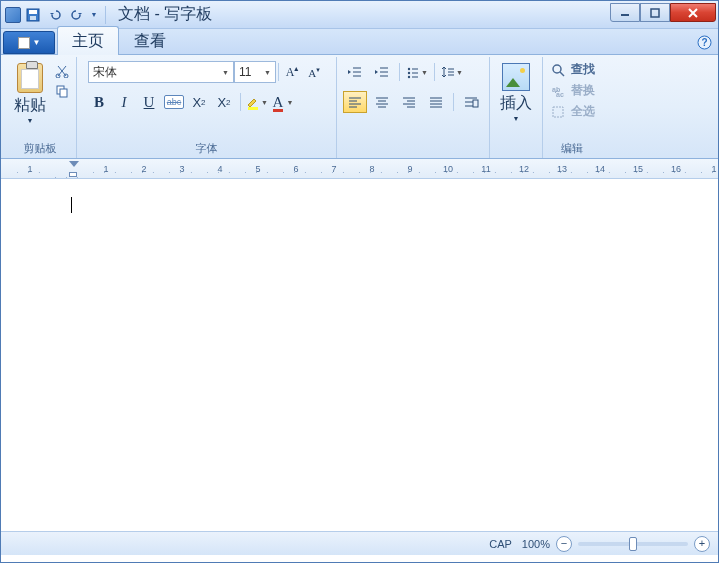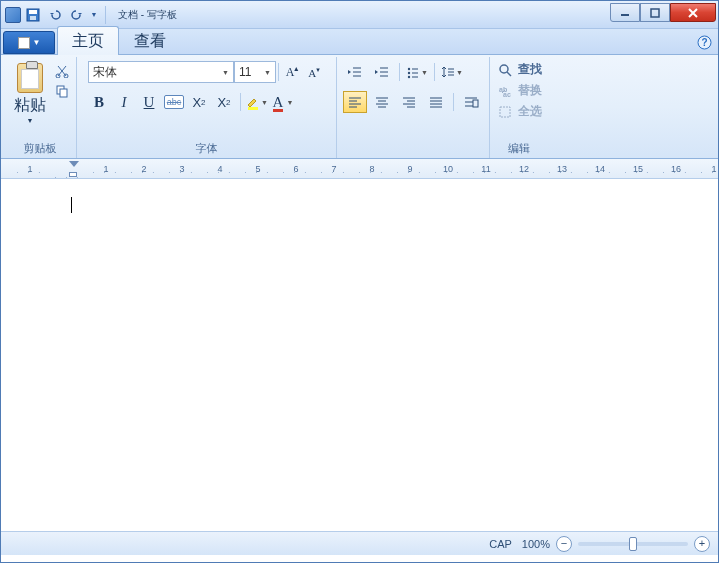--- a/index.html
+++ b/index.html
@@ -42,21 +42,21 @@
     color:#2d5a9a;
     font-size:13px;
   }
   .qat .sep-v {
     width:1px; height:18px;
     background:#a8c4e8;
     margin:0 4px;
   }
   .title-text {
     color:#1f3b5f;
-    font-size:10px;
+    font-size:16px;
     margin-left: 4px;
   }
   .window-controls {
     position:absolute;
     right:2px; top:2px;
     display:flex;
     gap:0;
   }
   .wc-btn {
     width:30px; height:19px;
@@ -533,20 +533,30 @@
             <svg width="16" height="14" viewBox="0 0 16 14">
                 <path d="M2 3h12M2 7h12M2 11h12" stroke="#2f4f76"></path>
                 <rect x="10" y="5" width="5" height="7" fill="#e6effa" stroke="#2f4f76"></rect>
               </svg>
           </div>
         </div>
       </div>
     </div>
   </div>
 
+  <div class="group">
+    <div class="group-body">
+      <div class="big-btn">
+        <div class="pic-icon"></div>
+        <div class="lbl">插入</div>
+        <div class="dd">▼</div>
+      </div>
+    </div>
+    <div class="group-label"></div>
+  </div>
 
   <div class="group" style="border-right:none;">
     <div class="group-body">
       <div class="edit-list">
         <div class="edit-item">
           <span class="ico">
             <svg width="14" height="14" viewBox="0 0 14 14">
                 <circle cx="6" cy="6" r="4" fill="none" stroke="#4a6a94" stroke-width="1.5"></circle>
                 <path d="M9 9l4 4" stroke="#4a6a94" stroke-width="1.5"></path>
               </svg>

